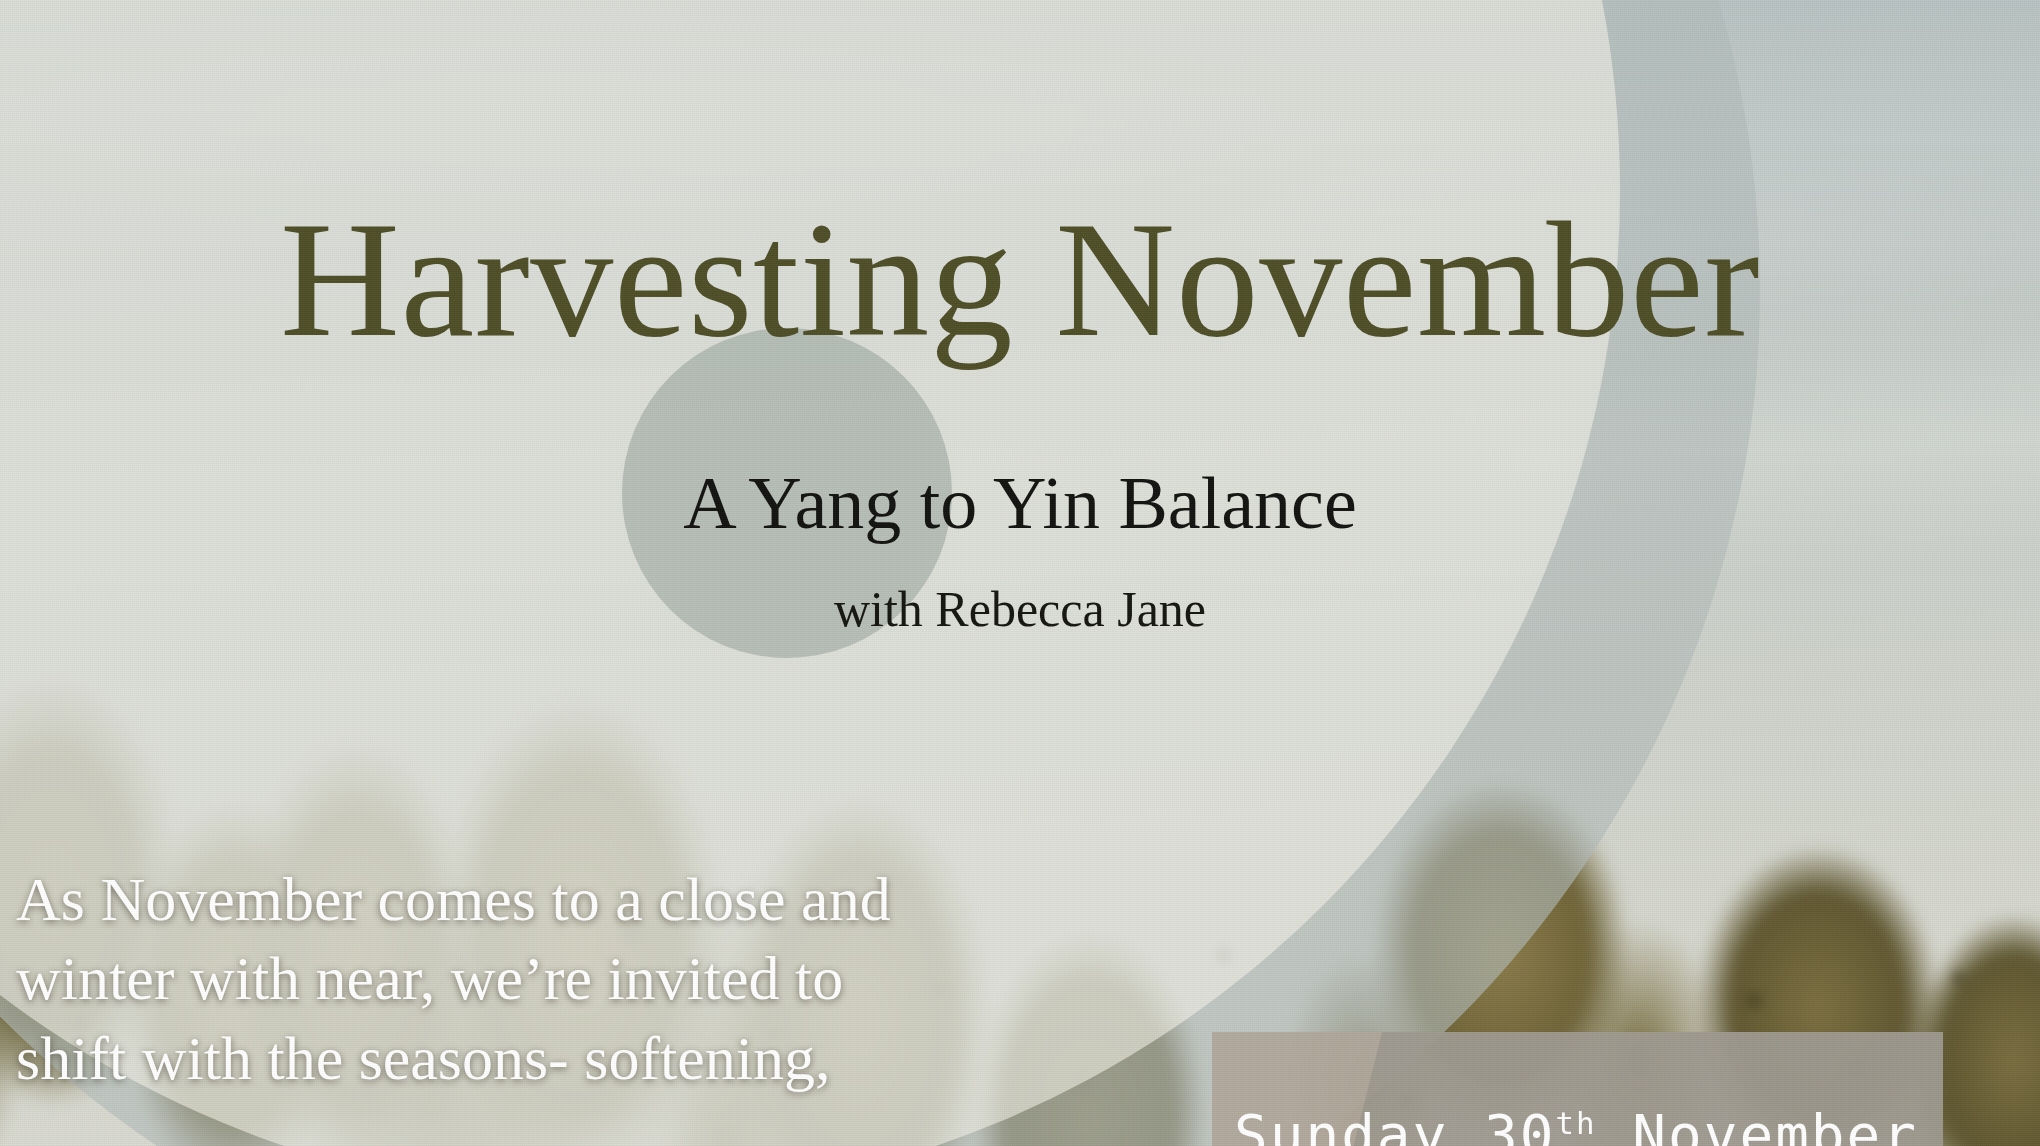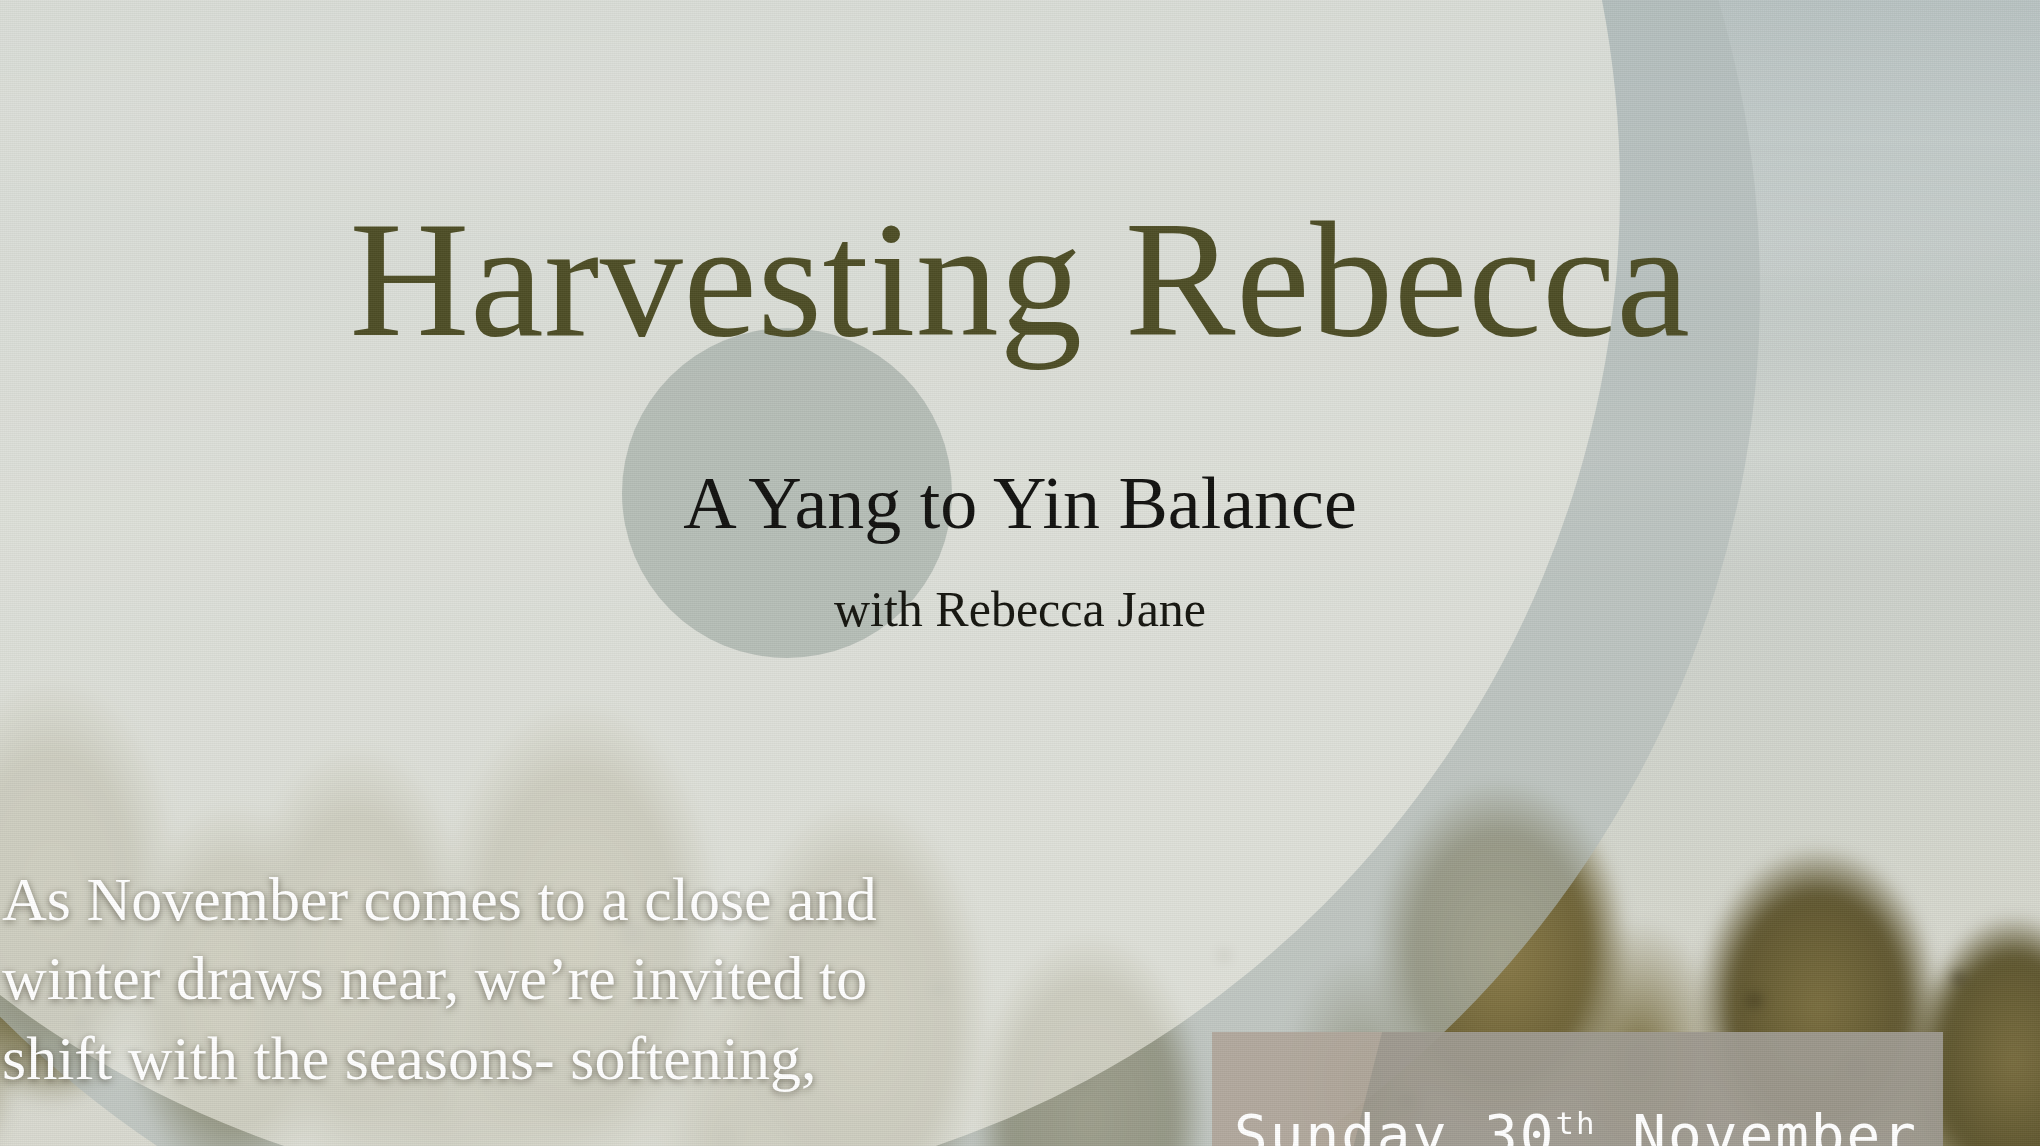--- a/index.html
+++ b/index.html
@@ -200,21 +200,21 @@
     line-height: 1;
     color: #15150f;
     white-space: nowrap;
     font-weight: 400;
   }
   .body-copy {
     position: absolute;
     left: 0;
     top: 860px;
     width: 1140px;
-    padding-left: 2px;
+    padding-left: 16px;
     color: #ffffff;
     font-size: 62px;
     line-height: 1.28;
     text-shadow: 0 2px 7px rgba(40,35,20,0.55);
     font-weight: 400;
   }
   .body-copy .ln { display: block; white-space: nowrap; }
 
   
   .date-plaque {
@@ -278,29 +278,29 @@
     <div class="tree tree-right-a"></div>
     <div class="tree tree-right-b"></div>
     <div class="tree tree-right-c"></div>
     <div class="branches"></div>
   </div>
 
   <div class="ring-outer"></div>
   <div class="disc-light"></div>
   <div class="dot-inner"></div>
 
-  <div class="headline">Harvesting Rebecca</div>
+  <div class="headline">Harvesting November</div>
 
   <div class="subhead">A Yang to Yin Balance</div>
 
   <div class="presenter">with Rebecca Jane</div>
 
   <div class="body-copy">
     <span class="ln">As November comes to a close and</span>
-    <span class="ln">winter draws near, we’re invited to</span>
+    <span class="ln">winter with near, we’re invited to</span>
     <span class="ln">shift with the seasons- softening,</span>
   </div>
 
   <div class="date-plaque">
     <div class="plaque-shade"></div>
     <div class="date-text">
       <span>Sunday</span><span>&nbsp;</span><span>30</span><sup>th</sup><span>&nbsp;</span><span>November</span>
     </div>
   </div>
 

